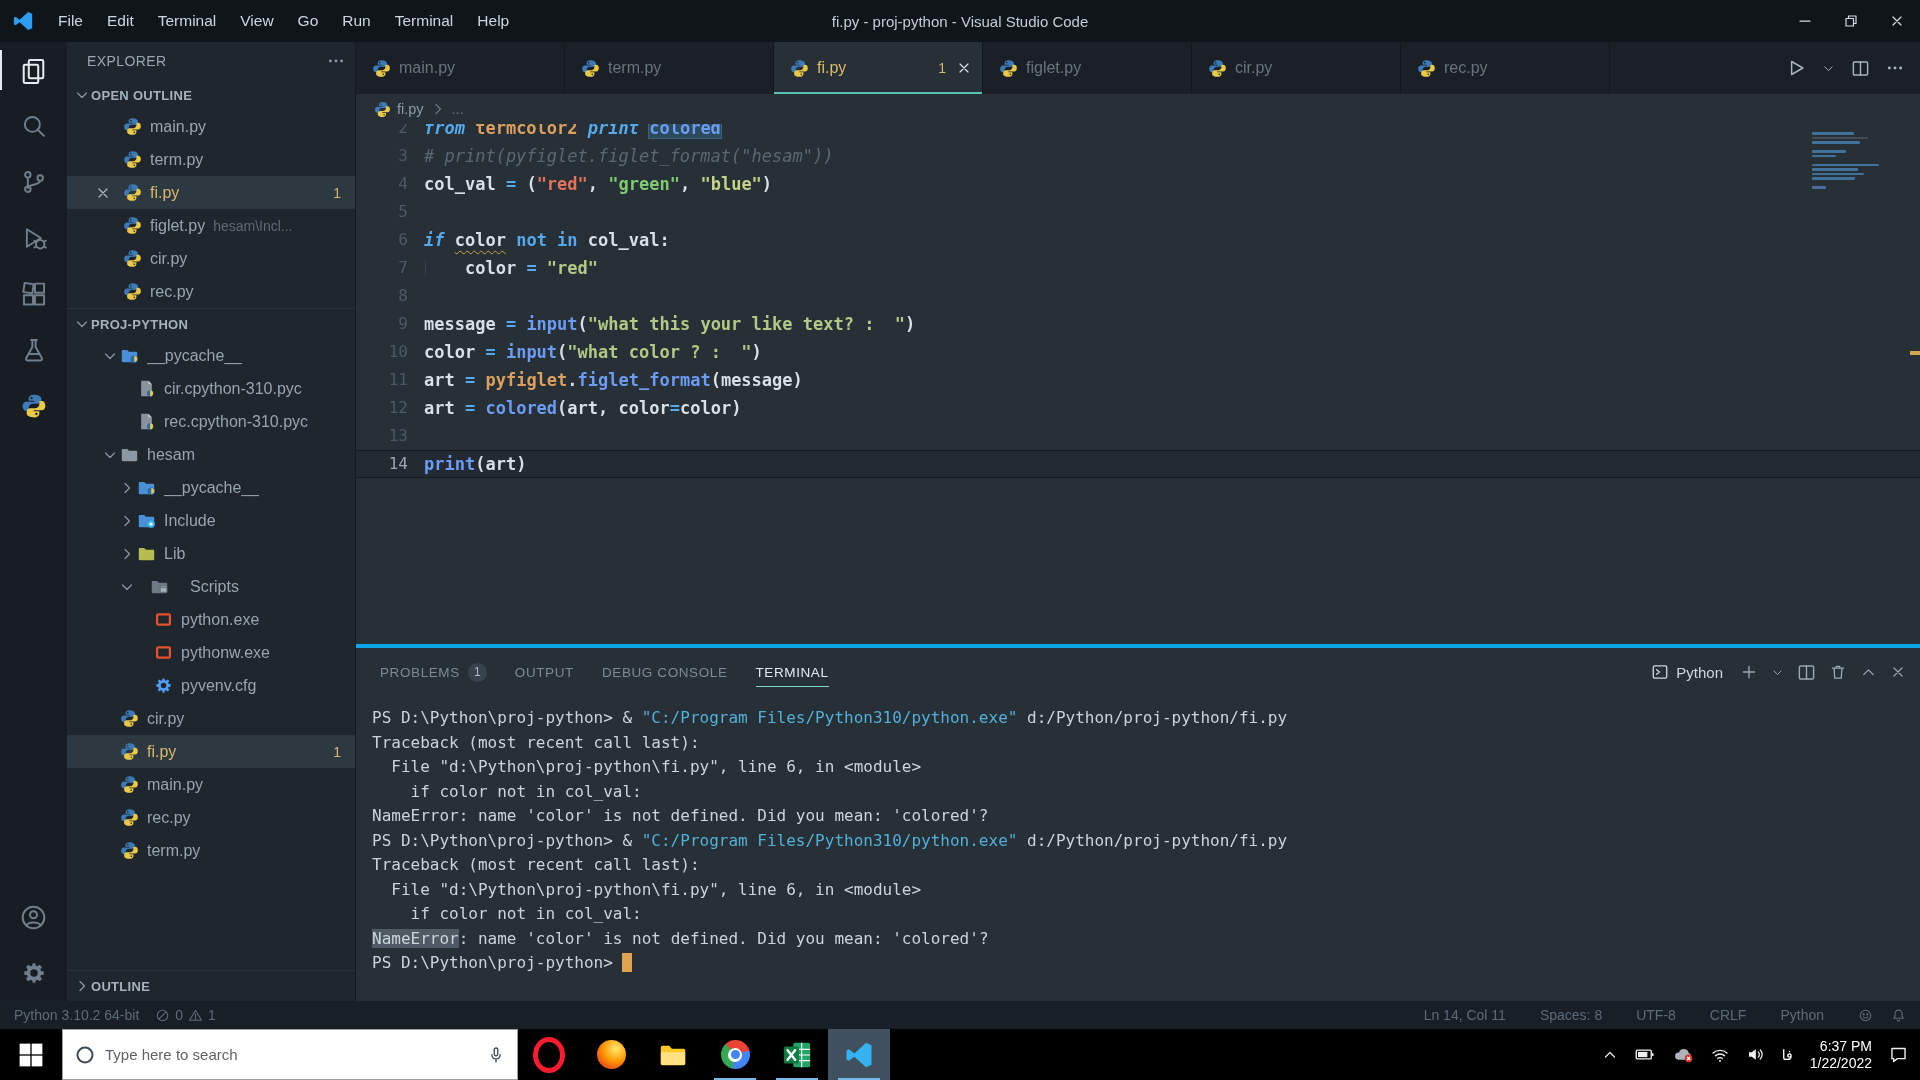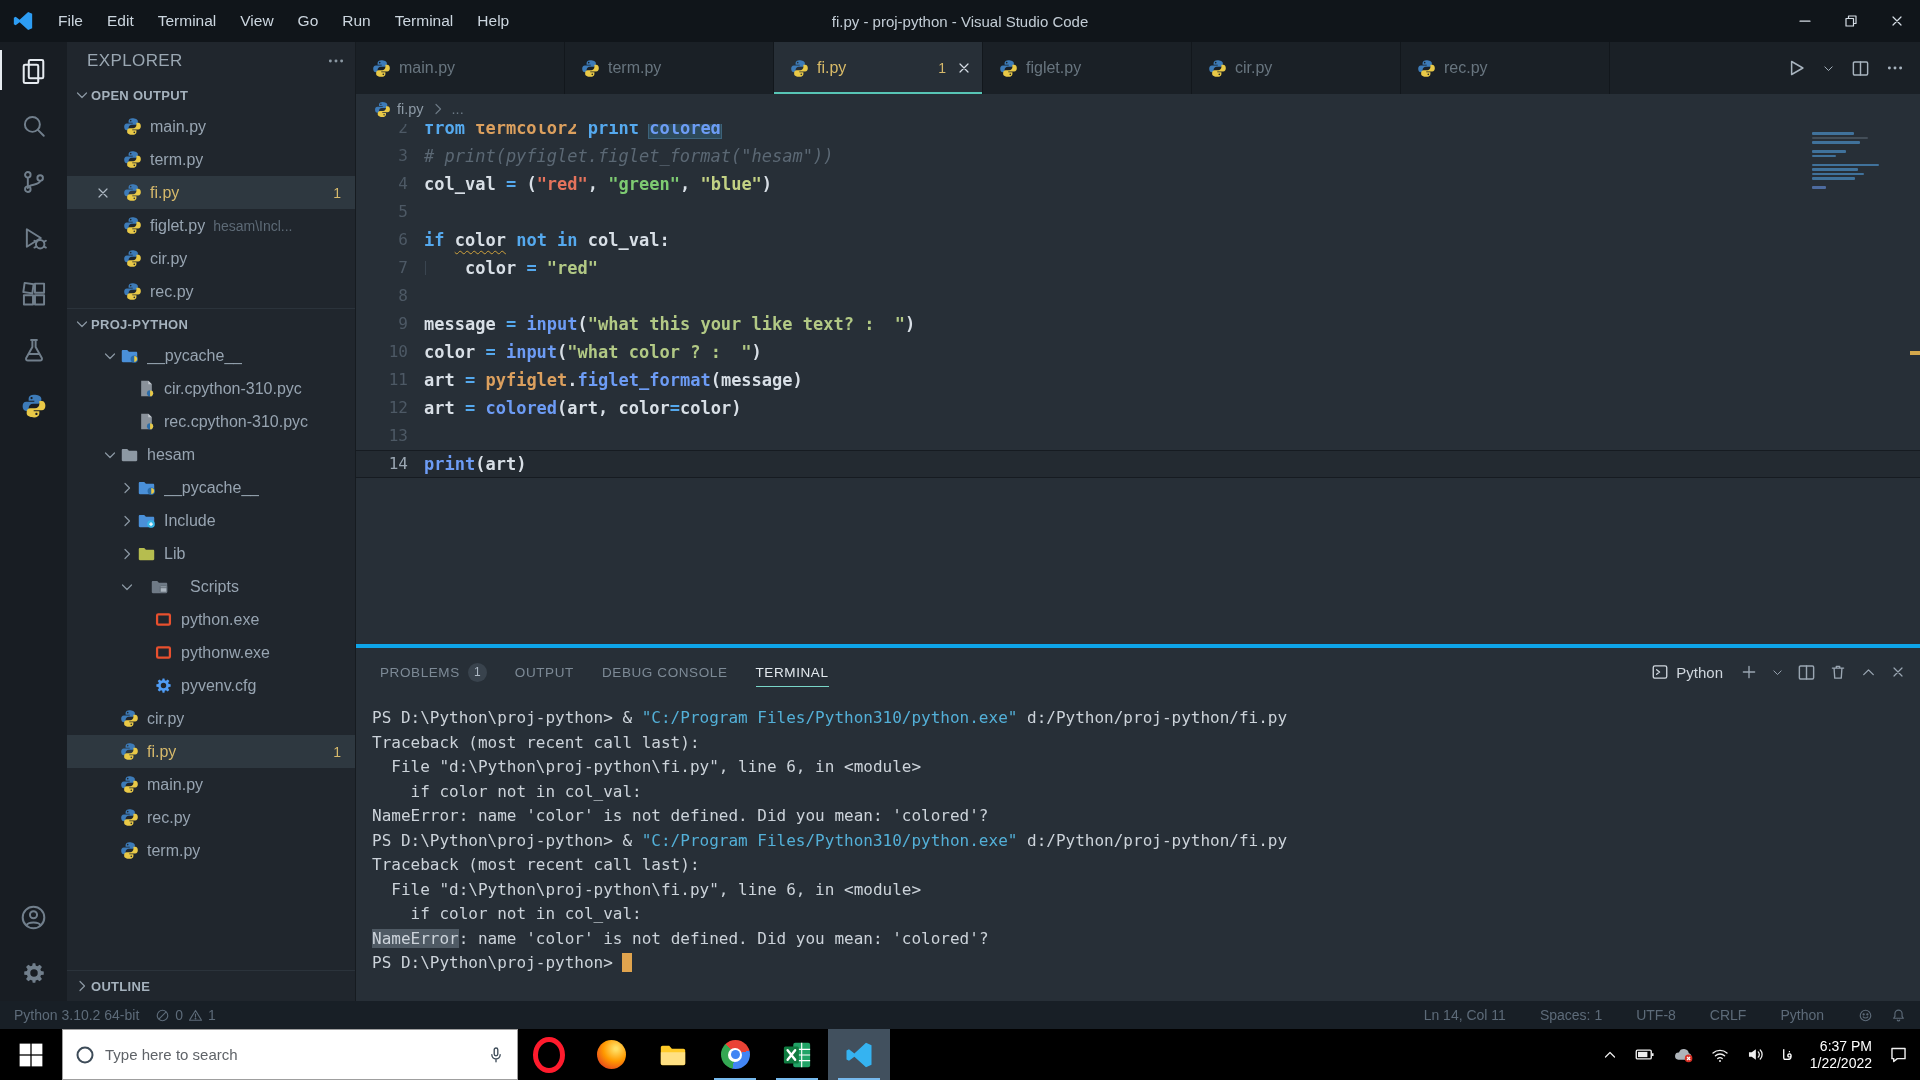--- a/index.html
+++ b/index.html
@@ -21,21 +21,21 @@
   .main{flex:1;display:flex;min-height:0;}
   .activitybar{width:67px;background:#181d23;display:flex;flex-direction:column;align-items:center;flex:none;}
   .ab-item{width:67px;height:56px;display:flex;align-items:center;justify-content:center;color:#717f8c;position:relative;}
   .ab-item.active{color:#e6ebf0;}
   .ab-item.active::before{content:"";position:absolute;left:0;top:8px;bottom:8px;width:2px;background:#e6ebf0;}
   .ab-spacer{flex:1;}
 
   
   .sidebar{width:288px;background:#20262d;display:flex;flex-direction:column;flex:none;border-right:1px solid #161b20;min-height:0;}
   .sb-header{height:38px;display:flex;align-items:center;padding:0 10px 0 20px;flex:none;}
-  .sb-title{font-size:17px;letter-spacing:.4px;color:#9aa7b2;flex:1;}
+  .sb-title{font-size:14px;letter-spacing:.4px;color:#9aa7b2;flex:1;}
   .sec-header{height:30px;display:flex;align-items:center;padding-left:6px;color:#a5b2bd;font-weight:bold;font-size:13px;letter-spacing:.3px;flex:none;}
   .sec-header .icn{width:18px;color:#8b98a3;}
   .rows{flex:none;}
   .row{height:33px;display:flex;align-items:center;font-size:16px;color:#97a4b1;position:relative;}
   .row .name{white-space:nowrap;overflow:hidden;}
   .row .desc{margin-left:8px;font-size:14px;color:#5d6a76;white-space:nowrap;overflow:hidden;}
   .row.selected{background:#2e3840;}
   .row.mod .name{color:#d6b96b;}
   .row .badge{margin-left:auto;margin-right:14px;color:#d6b96b;font-size:14px;}
   .row .closex{position:absolute;left:28px;color:#aeb9c4;}
@@ -62,21 +62,21 @@
   .breadcrumb{height:30px;display:flex;align-items:center;gap:6px;padding-left:18px;font-size:14.5px;color:#8d9aa6;background:#272f37;flex:none;}
   .breadcrumb .fileicon{width:17px;height:17px;}
   .bc-sep{color:#6b7884;}
   .code-area{flex:1;position:relative;overflow:hidden;background:#272f37;}
   .code-scroll{position:absolute;top:-10px;left:0;right:0;}
   .line{display:flex;height:28px;line-height:28px;font-family:"DejaVu Sans Mono",monospace;font-size:17px;font-weight:600;color:#d8dfe6;}
   .ln{width:52px;text-align:right;color:#4d5965;font-weight:400;flex:none;font-size:16px;}
   .lc{padding-left:16px;white-space:pre;}
   .line.current{background:#232a31;box-shadow:inset 0 1px 0 #161b21,inset 0 -1px 0 #161b21;}
   .line.current .ln{color:#9aa6b2;}
-  .tok-k{color:#55a9ee;}
+  .tok-k{color:#55a9ee;font-style:italic;}
   .tok-op{color:#55a9ee;}
   .tok-fn{color:#6d9cf5;}
   .tok-mod{color:#dca05e;}
   .tok-str{color:#b2c985;}
   .tok-sred{color:#e5735c;}
   .tok-sgreen{color:#7ecb72;}
   .tok-sblue{color:#c3d284;}
   .tok-cm{color:#5b6874;font-style:italic;font-weight:400;}
   .tok-warn{text-decoration:underline wavy #cfa23c 1px;text-underline-offset:4px;}
   .tok-occ{background:#2d4a5a;box-shadow:0 0 0 1px #3d637a;}
@@ -266,21 +266,21 @@
               <circle cx="13" cy="8" r="1.3" fill="currentColor"></circle>
             </svg>
           </span>
       </div>
       <div class="sec-header">
         <span class="icn chev" id="oeChev">
             <svg width="16" height="16" viewBox="0 0 16 16" fill="none" stroke="currentColor" stroke-width="1.2" stroke-linecap="round" stroke-linejoin="round">
               <path d="M3.5 6l4.5 4.5L12.5 6"></path>
             </svg>
           </span>
-        <span>OPEN OUTPUT</span>
+        <span>OPEN OUTLINE</span>
       </div>
       <div class="rows oe" id="openEditors">
           <div class="row">
             <span class="fileicon icn">
               <svg width="19" height="19" viewBox="0 0 16 16">
                 <path d="M7.9 1C6 1 4.7 1.9 4.7 3.4v1.4h3.5v.6H3.3C1.7 5.4 1 6.6 1 8.2c0 1.6.7 2.9 2.3 2.9h1.4V9.3c0-1.5 1.2-2.7 2.7-2.7h3c1.2 0 2.1-1 2.1-2.2V3.4C12.5 1.9 10.3 1 7.9 1zm-1.4 1.4c.4 0 .7.3.7.7s-.3.7-.7.7-.7-.3-.7-.7.3-.7.7-.7z" fill="#3d7bb8"></path>
                 <path d="M8.1 15c1.9 0 3.2-.9 3.2-2.4v-1.4H7.8v-.6h4.9c1.6 0 2.3-1.2 2.3-2.8 0-1.6-.7-2.9-2.3-2.9h-1.4v1.8c0 1.5-1.2 2.7-2.7 2.7h-3c-1.2 0-2.1 1-2.1 2.2v1C3.5 14.1 5.7 15 8.1 15zm1.4-1.4c-.4 0-.7-.3-.7-.7s.3-.7.7-.7.7.3.7.7-.3.7-.7.7z" fill="#e9c947"></path>
               </svg>
             </span>
             <span class="name">main.py</span>
@@ -815,21 +815,21 @@
           <svg width="15" height="15" viewBox="0 0 16 16" fill="none" stroke="currentColor" stroke-width="1.2" stroke-linecap="round" stroke-linejoin="round">
             <path d="M8 2.6 14.4 13H1.6z"></path>
             <path d="M8 6.4v3.1"></path>
             <circle cx="8" cy="11.3" r=".4" fill="currentColor"></circle>
           </svg>
         </span>
       <span>1</span>
     </span>
     <span class="st-right" id="stRight">
         <span class="st-item">Ln 14, Col 11</span>
-        <span class="st-item">Spaces: 1</span>
+        <span class="st-item">Spaces: 8</span>
         <span class="st-item">UTF-8</span>
         <span class="st-item">CRLF</span>
         <span class="st-item">Python</span>
         <span class="icn">
           <svg width="15" height="15" viewBox="0 0 16 16" fill="none" stroke="currentColor" stroke-width="1.2" stroke-linecap="round" stroke-linejoin="round">
             <circle cx="8" cy="8" r="5.6"></circle>
             <circle cx="6" cy="6.8" r=".6" fill="currentColor"></circle>
             <circle cx="10" cy="6.8" r=".6" fill="currentColor"></circle>
             <path d="M5.5 9.5c1.2 1.5 3.8 1.5 5 0"></path>
           </svg>

